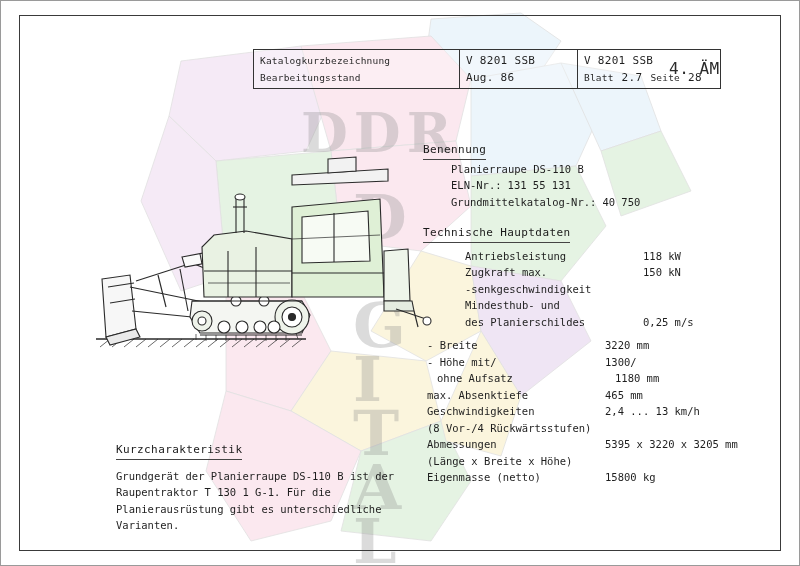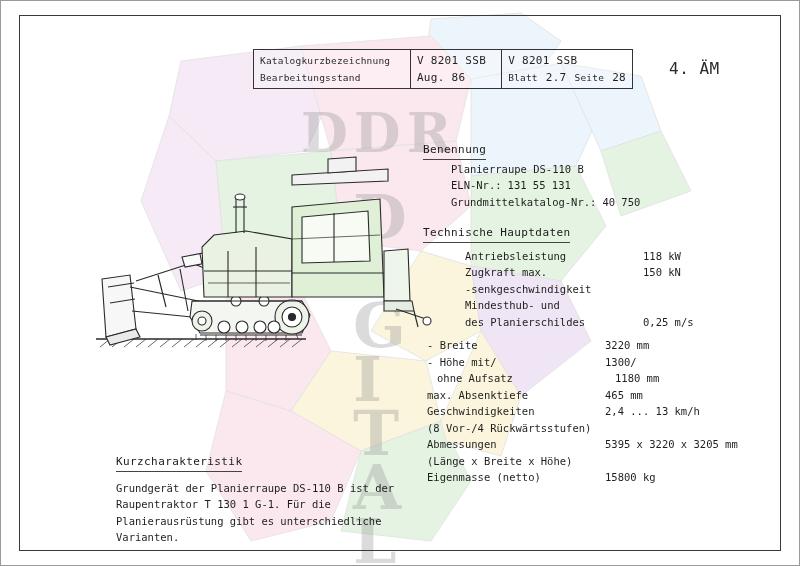--- a/index.html
+++ b/index.html
@@ -49,21 +49,21 @@
     border: 1px solid #3a3a3a;
     box-sizing: border-box;
     background: transparent;
   }
 
   
   .header-box {
     position: absolute;
     left: 252px;
     top: 48px;
-    width: 380px;
+    width: 468px;
     height: 40px;
     border: 1px solid #333;
     box-sizing: border-box;
     display: flex;
     background: rgba(255,255,255,0.25);
   }
   .hdr-col {
     display: flex;
     flex-direction: column;
     justify-content: center;
@@ -123,21 +123,21 @@
   }
   .row .k { width: 178px; }
   .row .v { }
   .gap-s { height: 7px; }
   .gap-m { height: 14px; }
 
   
   .left-col {
     position: absolute;
     left: 115px;
-    top: 452px;
+    top: 440px;
     width: 310px;
     font-size: 10.5px;
     line-height: 16.5px;
     color: #1e1e1e;
   }
   .left-col .sec-title { margin-bottom: 8px; }
 
   
   .machine {
     position: absolute;

